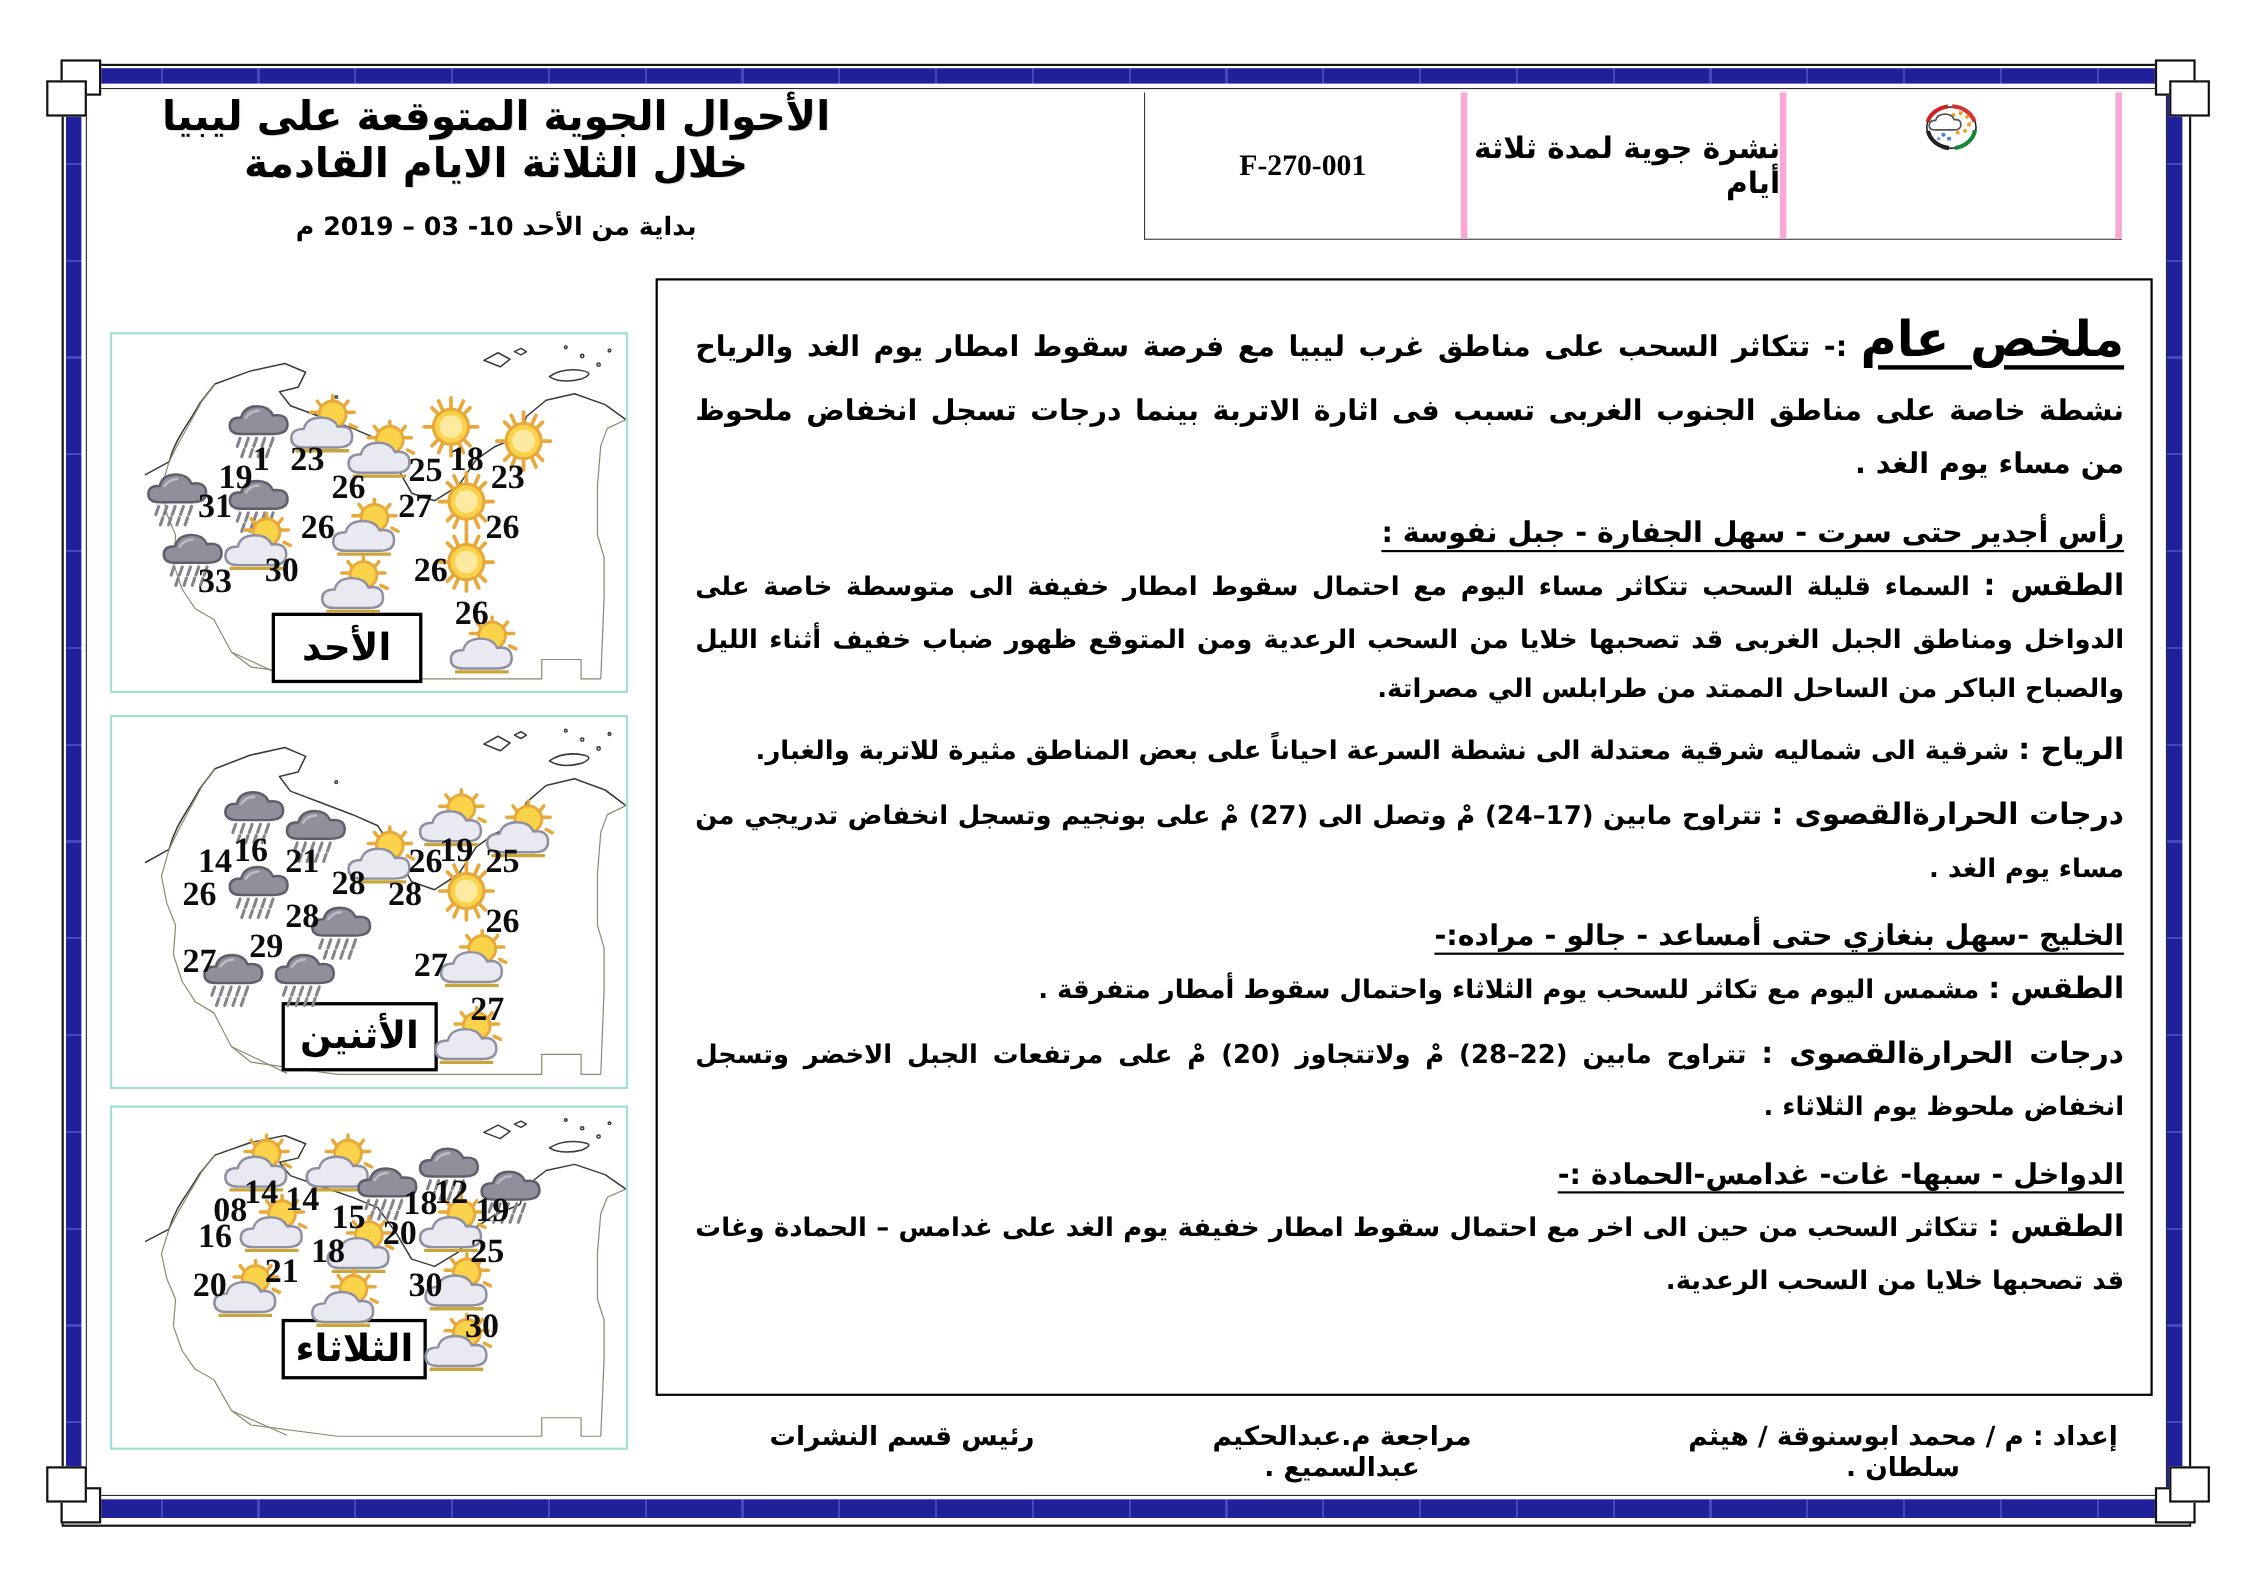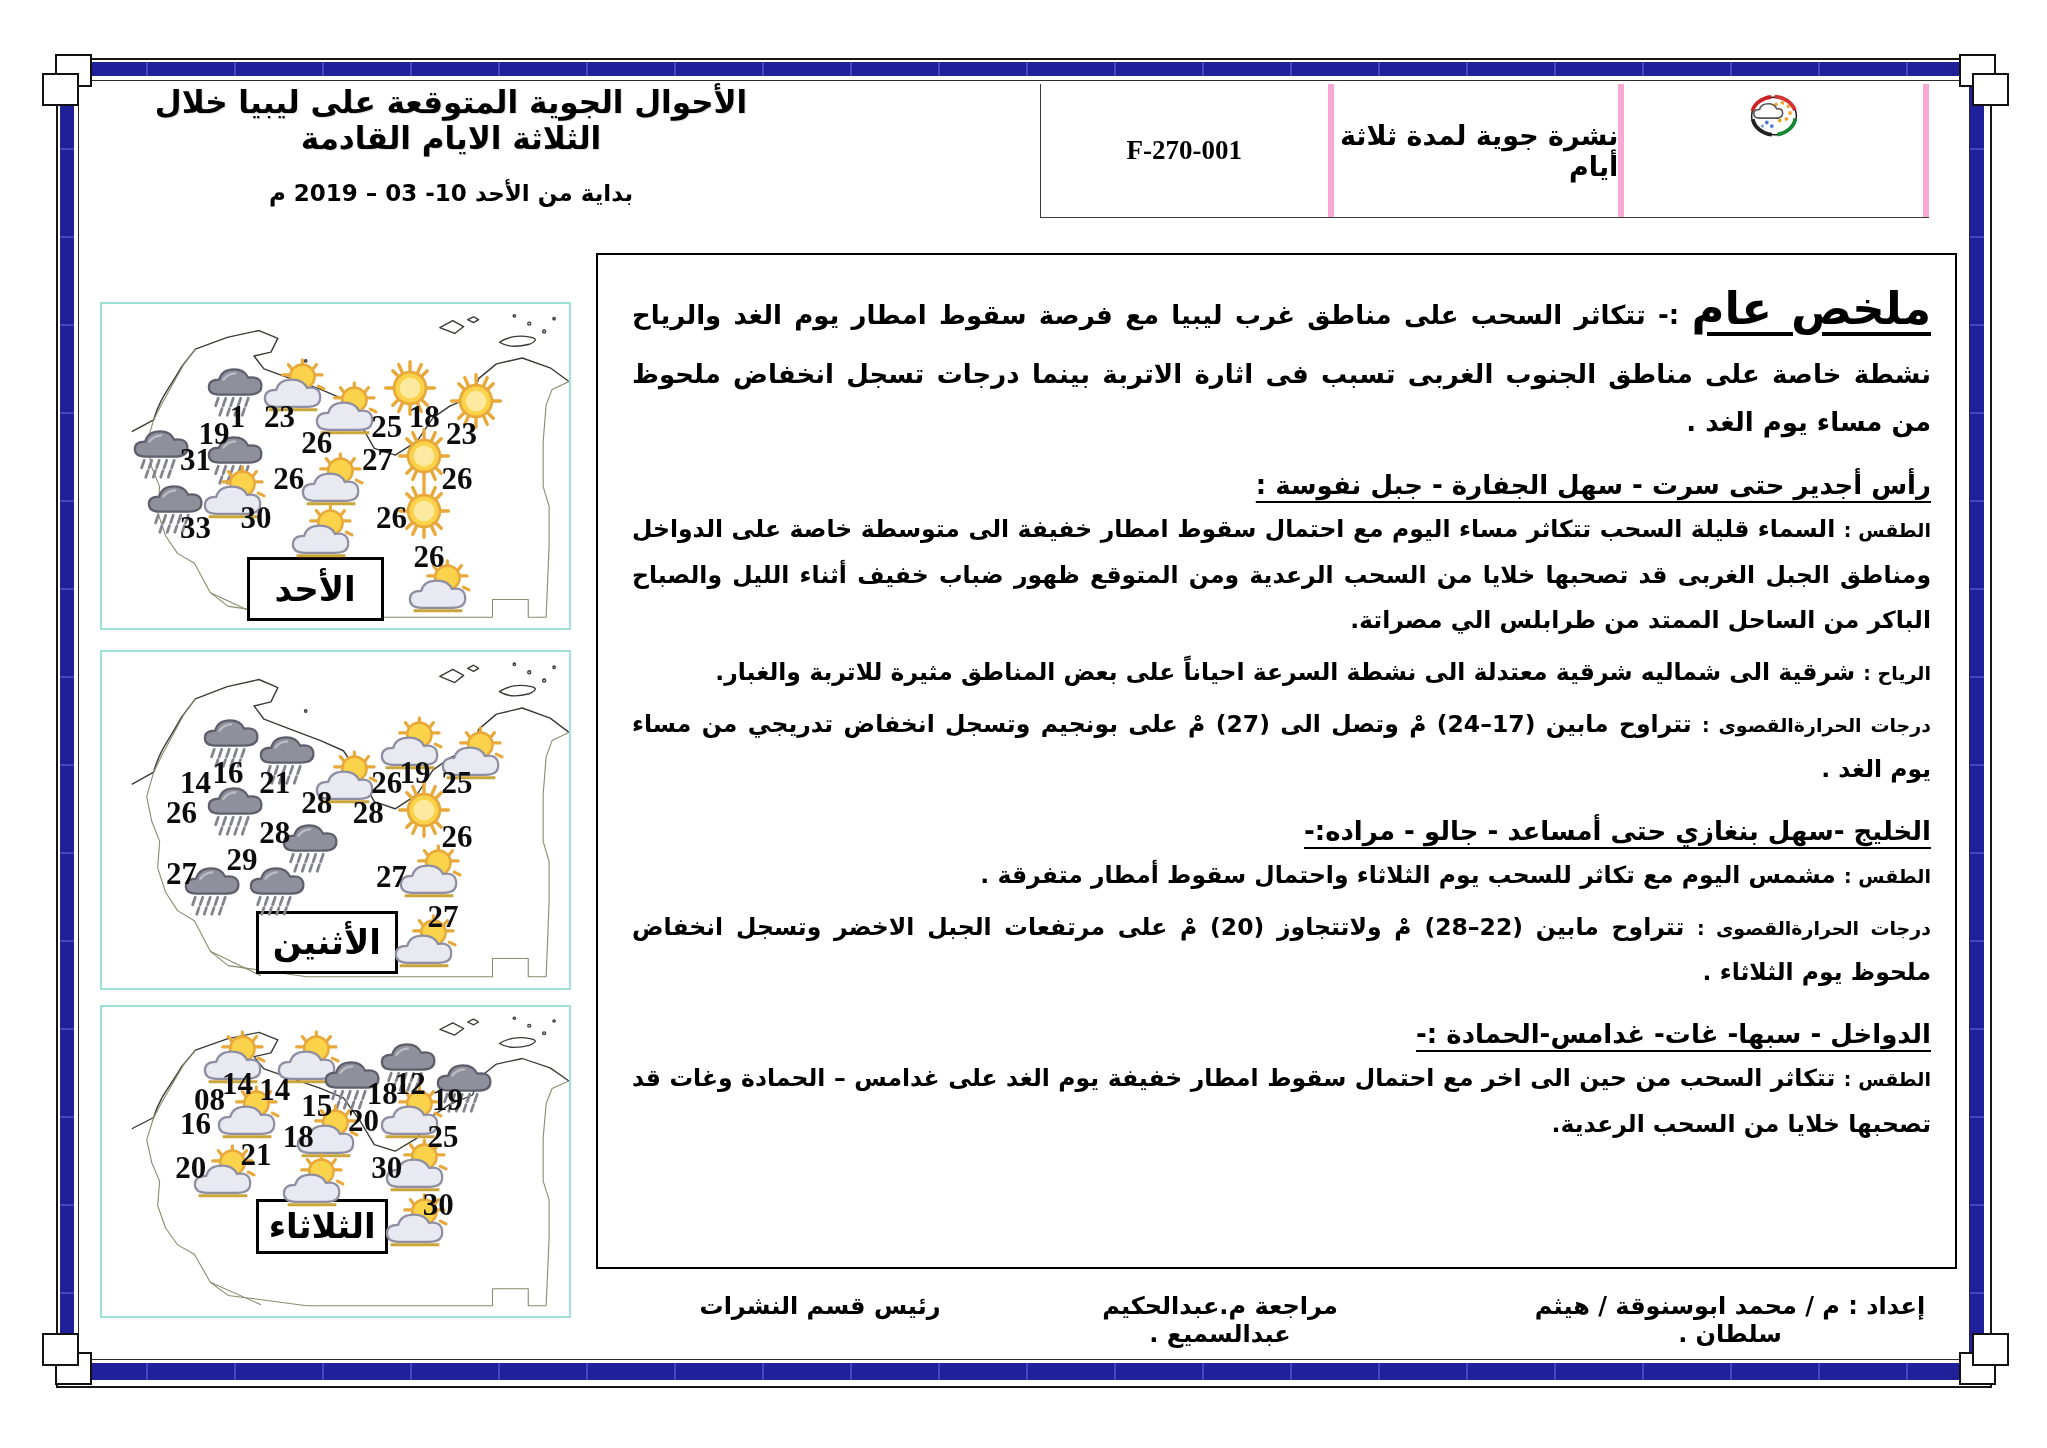--- a/index.html
+++ b/index.html
@@ -13,21 +13,21 @@
   .strip.h{background:repeating-linear-gradient(90deg,#20209a 0 86px,#4646bf 86px 88px);}
   .strip.v{background:repeating-linear-gradient(180deg,#20209a 0 86px,#4646bf 86px 88px);}
   #strip-top{left:60px;top:62px;width:1924px;height:14px;}
   #strip-bottom{left:60px;top:1363px;width:1924px;height:17px;}
   #strip-left{left:60px;top:62px;width:14px;height:1318px;}
   #strip-right{left:1970px;top:62px;width:14px;height:1318px;}
   .corner{position:absolute;width:33px;height:29px;border:2px solid #111;background:#fff;}
 
   
   #title-block{position:absolute;left:106px;top:84px;width:690px;text-align:center;direction:rtl;}
-  .main-title{font-size:31px;font-weight:bold;color:#000;text-shadow:1px 1px 0 #00000022;}
+  .main-title{font-size:37px;font-weight:bold;color:#000;text-shadow:1px 1px 0 #00000022;}
   .date-line{margin-top:24px;font-size:23px;font-weight:bold;}
 
   #header-table{position:absolute;left:1040px;top:84px;width:889px;height:134px;display:flex;
                 border-left:1px solid #3a3a3a;border-bottom:1px solid #3a3a3a;box-sizing:border-box;}
   #header-table .cell{height:100%;box-sizing:border-box;border-right:6px solid #f9a8d4;
                       display:flex;flex-direction:column;align-items:center;justify-content:center;}
   #cell-form{width:293px;}
   #cell-bulletin{width:291px;}
   #cell-org{width:305px;justify-content:flex-start !important;padding-top:6px;}
   .form-number{font-family:"Liberation Serif",serif;font-weight:bold;font-size:27px;}
@@ -35,21 +35,21 @@
   .org-name{color:#cc2222;font-weight:bold;font-size:22px;direction:rtl;margin-top:4px;}
 
   
   #main-box{position:absolute;left:596px;top:253px;width:1361px;height:1016px;border:2px solid #000;
             box-sizing:border-box;direction:rtl;padding:12px 24px 0 34px;overflow:hidden;}
   .sum-head{font-size:45px;font-weight:bold;text-decoration:underline;text-underline-offset:8px;}
   .sum-line{font-size:26px;font-weight:bold;line-height:1.85;text-align:justify;}
   .sec{margin-top:24px;}
   .sec-head{font-size:26px;font-weight:bold;text-decoration:underline;text-underline-offset:7px;margin:0 0 6px;}
   .para{font-size:23.5px;font-weight:bold;line-height:1.92;margin:7px 0;text-align:justify;}
-  .lbl{font-size:19px;}
+  .lbl{font-size:27px;}
 
   
   .map-box{position:absolute;left:100px;width:471px;border:2px solid #9fe0d8;background:#fff;box-sizing:border-box;}
   #map-sunday{top:302px;height:328px;}
   #map-monday{top:650px;height:340px;}
   #map-tuesday{top:1005px;height:313px;}
   .basemap{position:absolute;left:0;top:0;width:100%;height:100%;}
   .wicon{position:absolute;width:68px;height:60px;transform:translate(-50%,-50%);}
   .wtemp{position:absolute;transform:translate(-50%,-50%);font-family:"Liberation Serif",serif;
          font-weight:bold;font-size:31px;color:#0c0c0c;}

